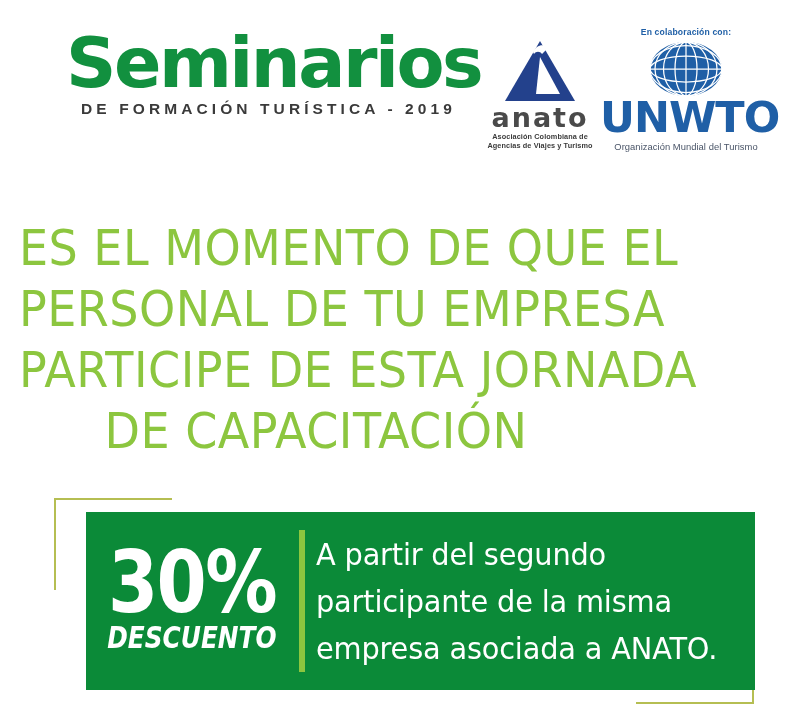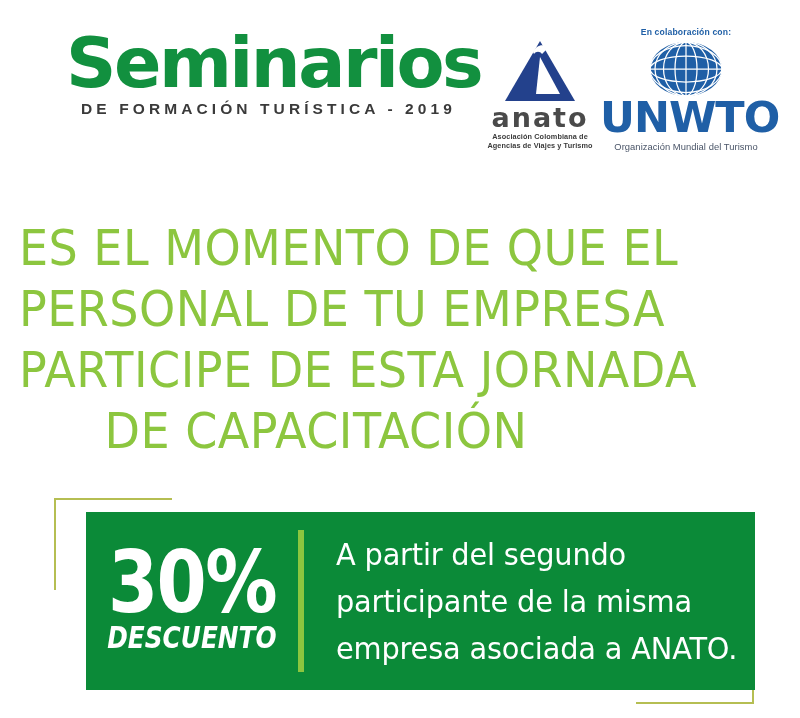--- a/index.html
+++ b/index.html
@@ -218,21 +218,21 @@
     width: 6px;
     background: #8CC63F;
     margin: 18px 0;
     flex: none;
   }
   #discount-right {
     flex: 1;
     display: flex;
     flex-direction: column;
     justify-content: center;
-    padding-left: 32px;
+    padding-left: 11px;
     padding-right: 8px;
   }
   .discount-text-line {
     font-family: "DejaVu Sans", sans-serif;
     font-weight: normal;
     font-size: 31px;
     line-height: 47px;
     color: #ffffff;
     letter-spacing: -0.2px;
     transform: scaleX(0.93);

